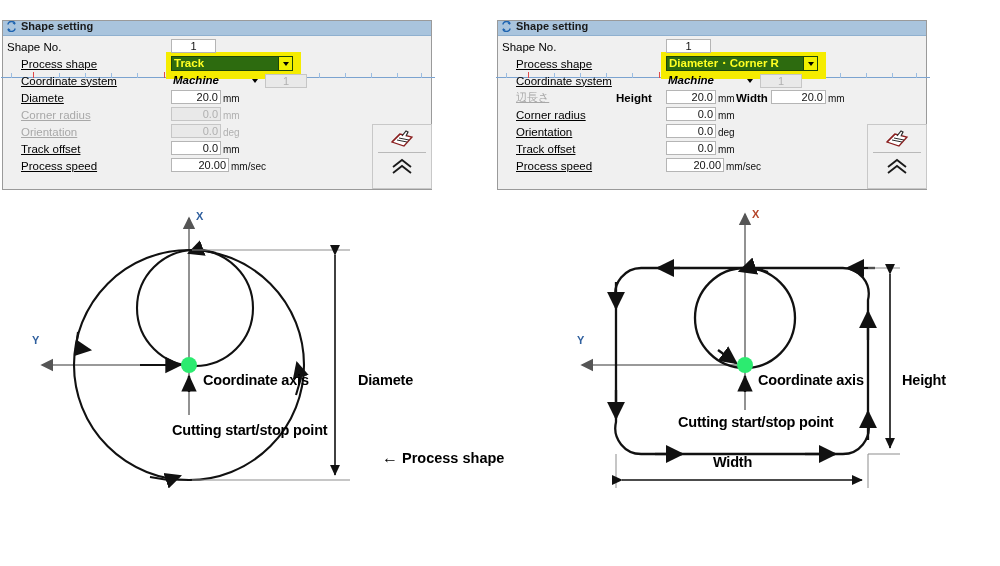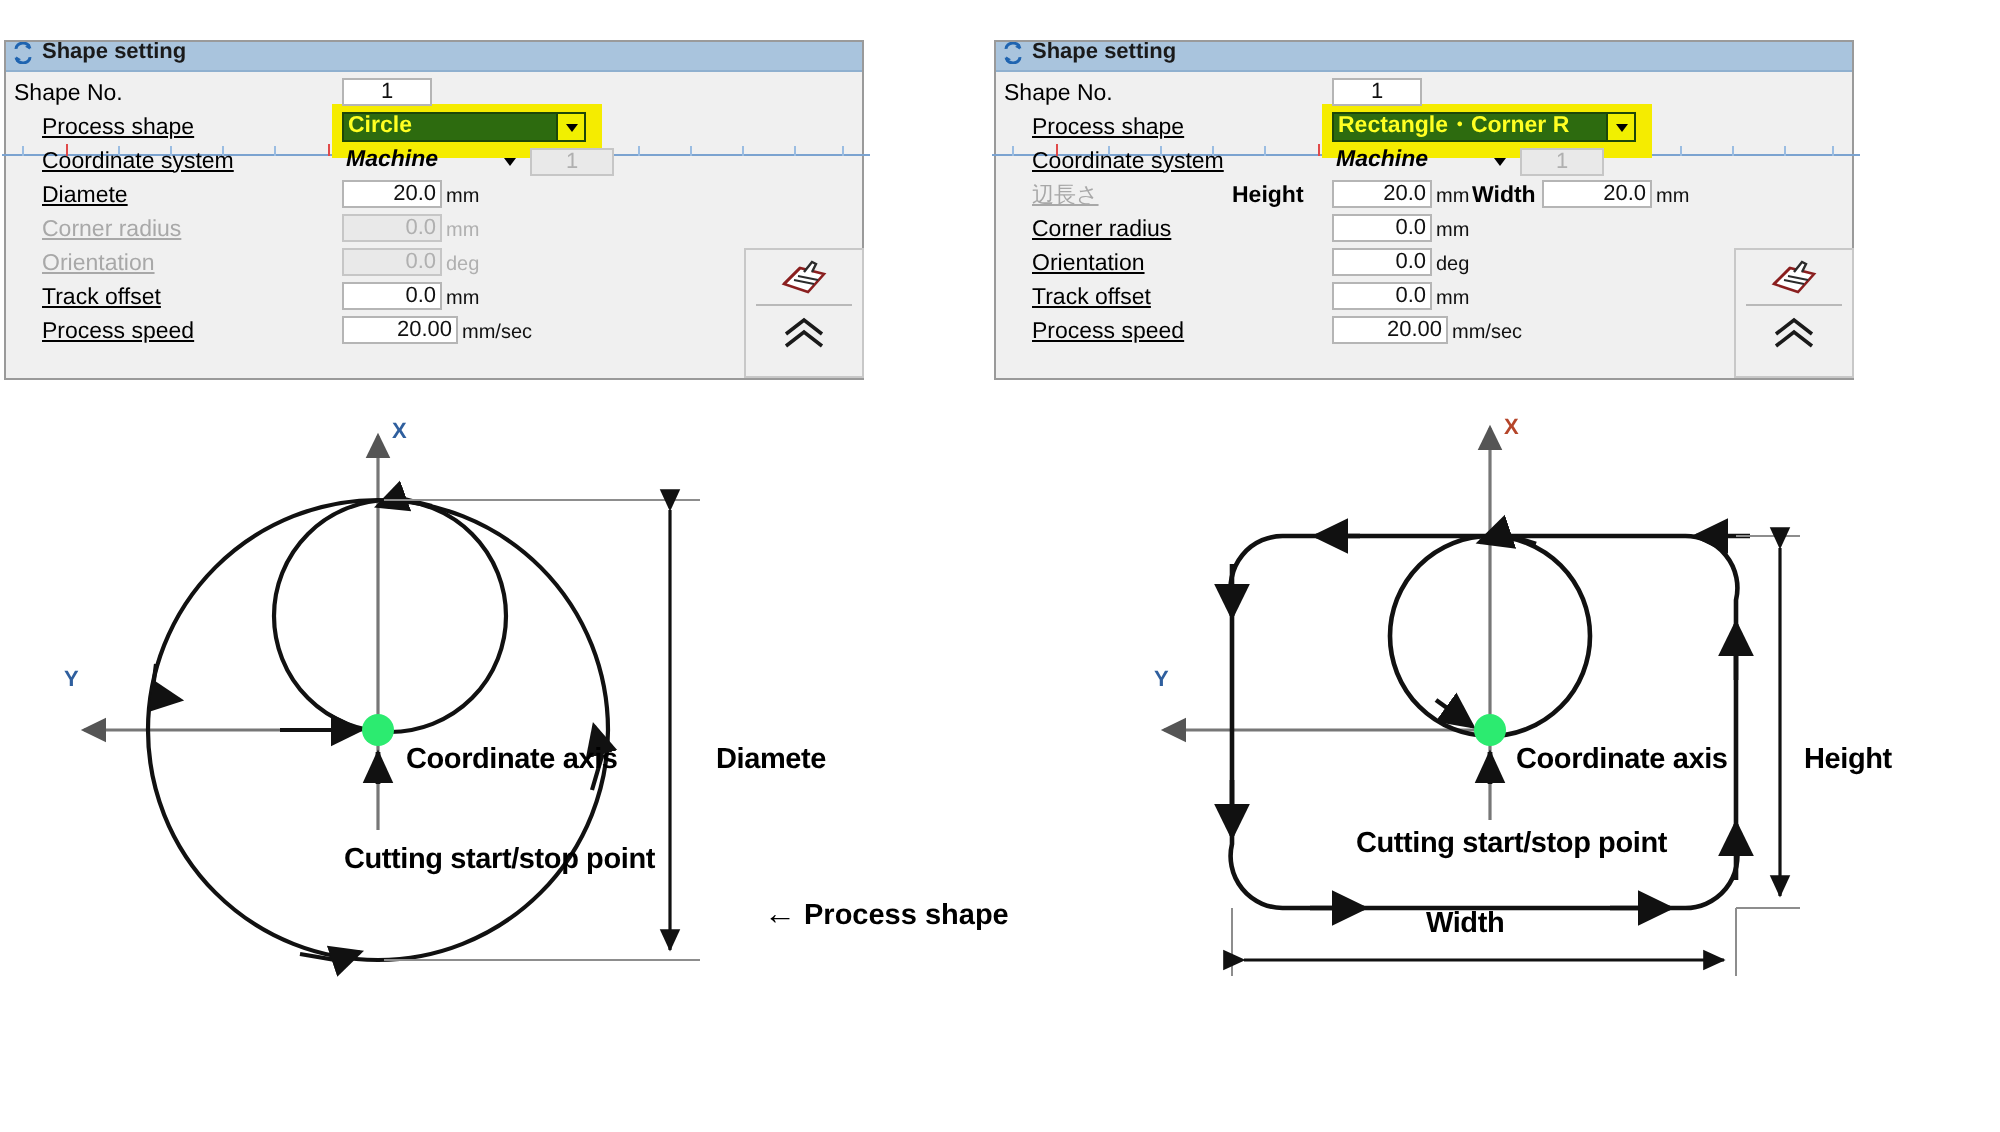--- a/index.html
+++ b/index.html
@@ -143,21 +143,21 @@
   <div class="rows">
 
     <div class="row">
       <span class="lbl flush">Shape No.</span>
       <span class="fld ctr" style="left:168px;top:1px;width:45px;">1</span>
     </div>
 
     <div class="row">
       <span class="lbl indent">Process shape</span>
       <span class="combo selected" style="left:168px;top:1px;width:122px;">
-        <span class="cv">Circle</span>
+        <span class="cv">Track</span>
         <span class="arw">
             <i class="tri"></i>
           </span>
       </span>
     </div>
 
     <div class="row">
       <span class="lbl indent">Coordinate system</span>
       <span class="combo plain" style="left:168px;top:1px;width:90px;">
         <span class="cv">Machine</span>
@@ -258,21 +258,21 @@
   <div class="rows">
 
     <div class="row">
       <span class="lbl flush">Shape No.</span>
       <span class="fld ctr" style="left:168px;top:1px;width:45px;">1</span>
     </div>
 
     <div class="row">
       <span class="lbl indent">Process shape</span>
       <span class="combo selected" style="left:168px;top:1px;width:152px;">
-        <span class="cv">Rectangle・Corner R</span>
+        <span class="cv">Diameter・Corner R</span>
         <span class="arw">
             <i class="tri"></i>
           </span>
       </span>
     </div>
 
     <div class="row">
       <span class="lbl indent">Coordinate system</span>
       <span class="combo plain" style="left:168px;top:1px;width:90px;">
         <span class="cv">Machine</span>

